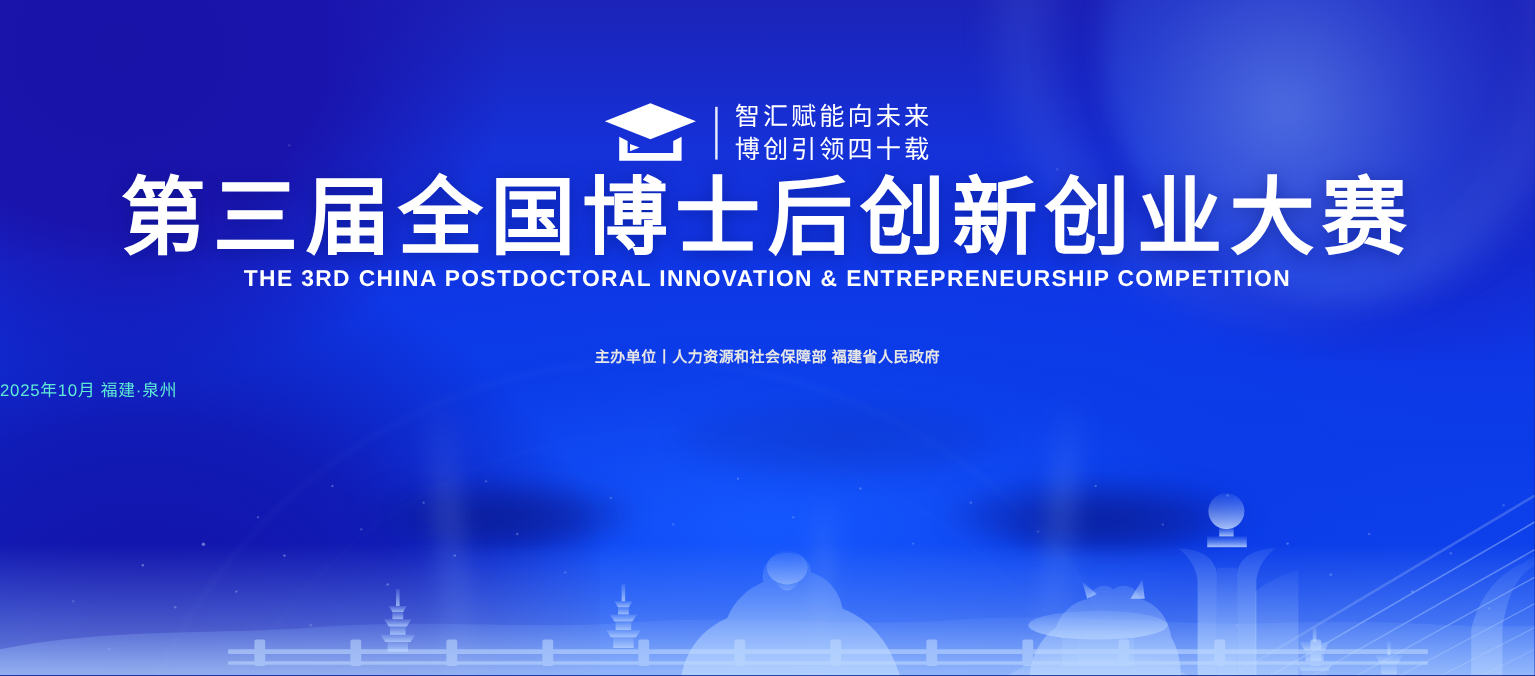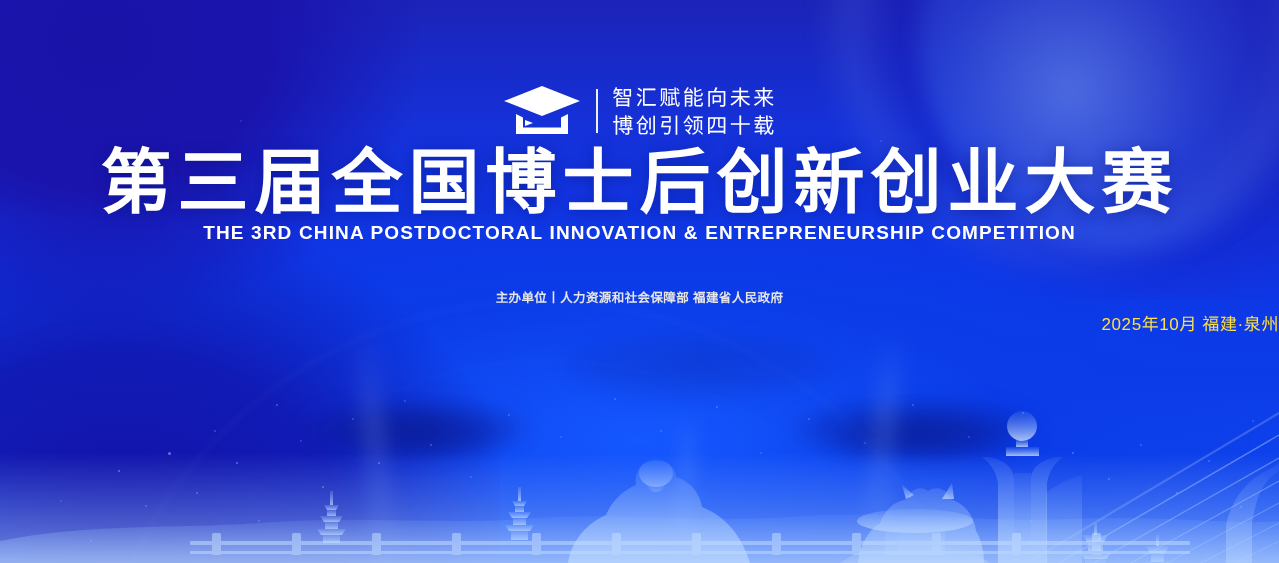--- a/index.html
+++ b/index.html
@@ -203,23 +203,23 @@
     letter-spacing:.4px;
     font-weight:bold;
     white-space:nowrap;
   }
   .org-line.second{margin-top:3px;}
 
   .date-line{
     position:absolute;
     left:0; right:0;
     top:316px;
-    text-align:right;
-    color:#fde047;
-    font-size:17px;
+    text-align:left;
+    color:#5eead4;
+    font-size:14px;
     line-height:18px;
     letter-spacing:.6px;
     font-weight:500;
     white-space:nowrap;
   }
 </style>
 </head>
 <body>
 
 <div id="stage">

